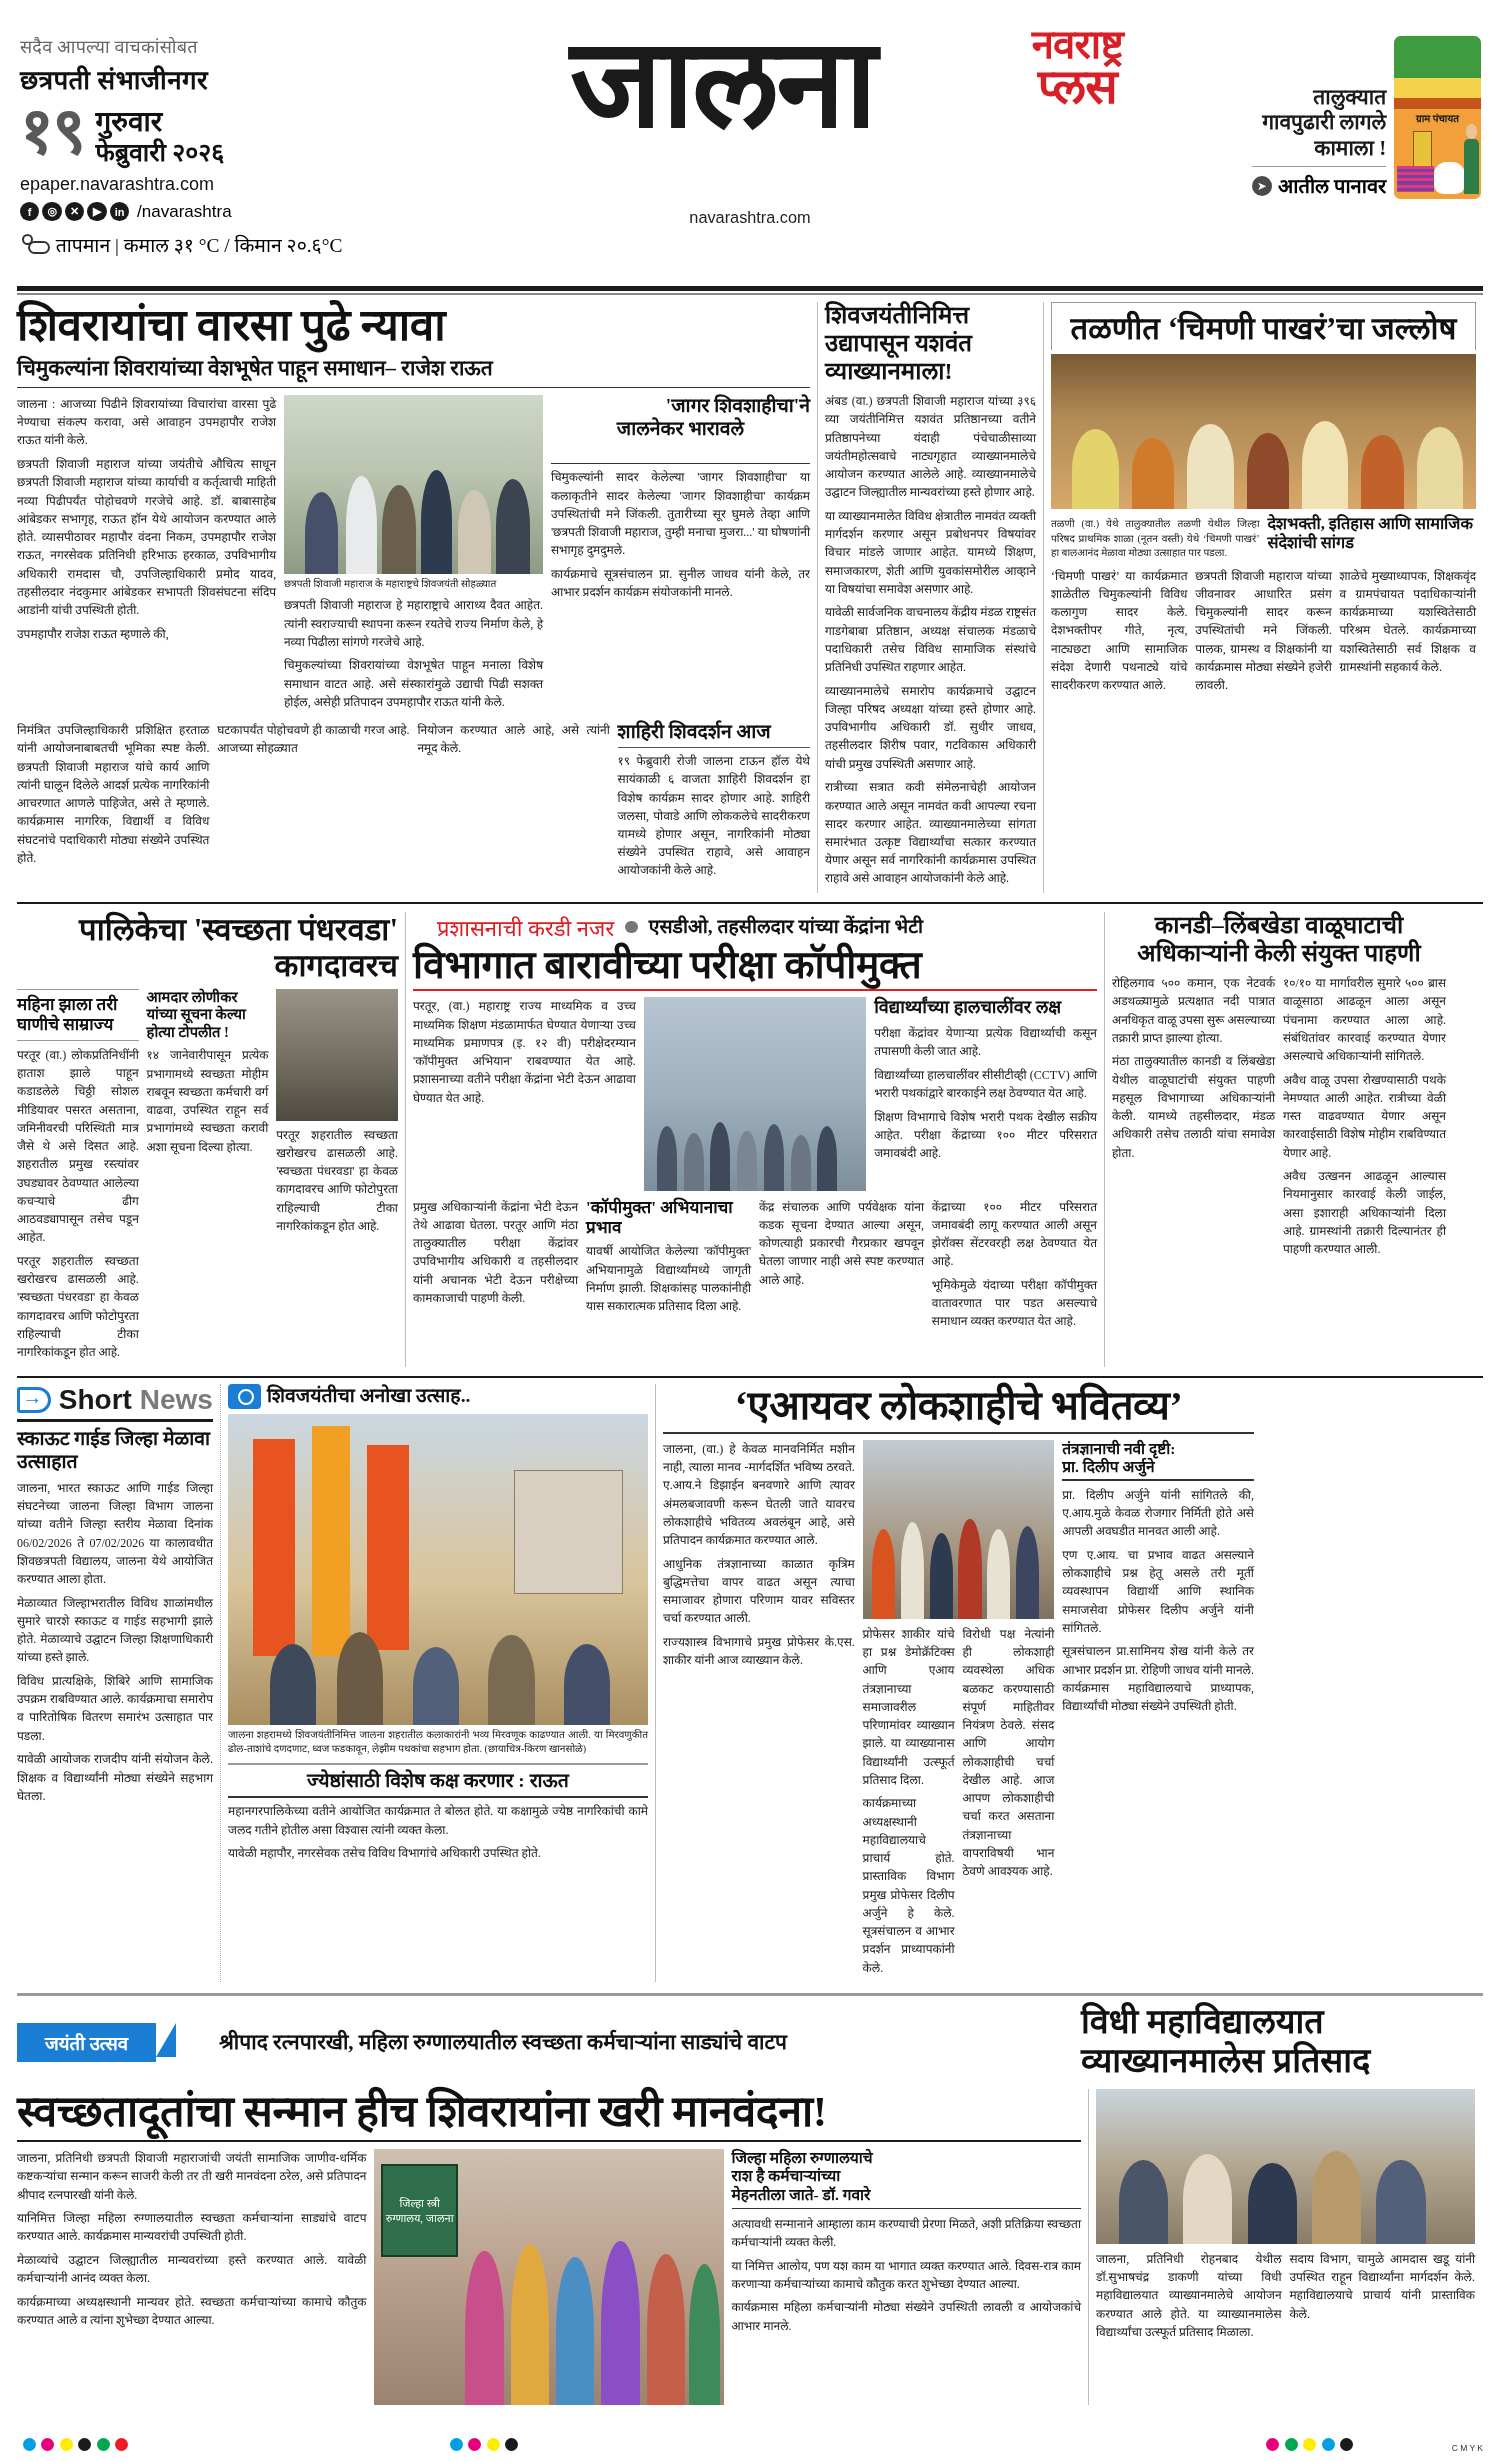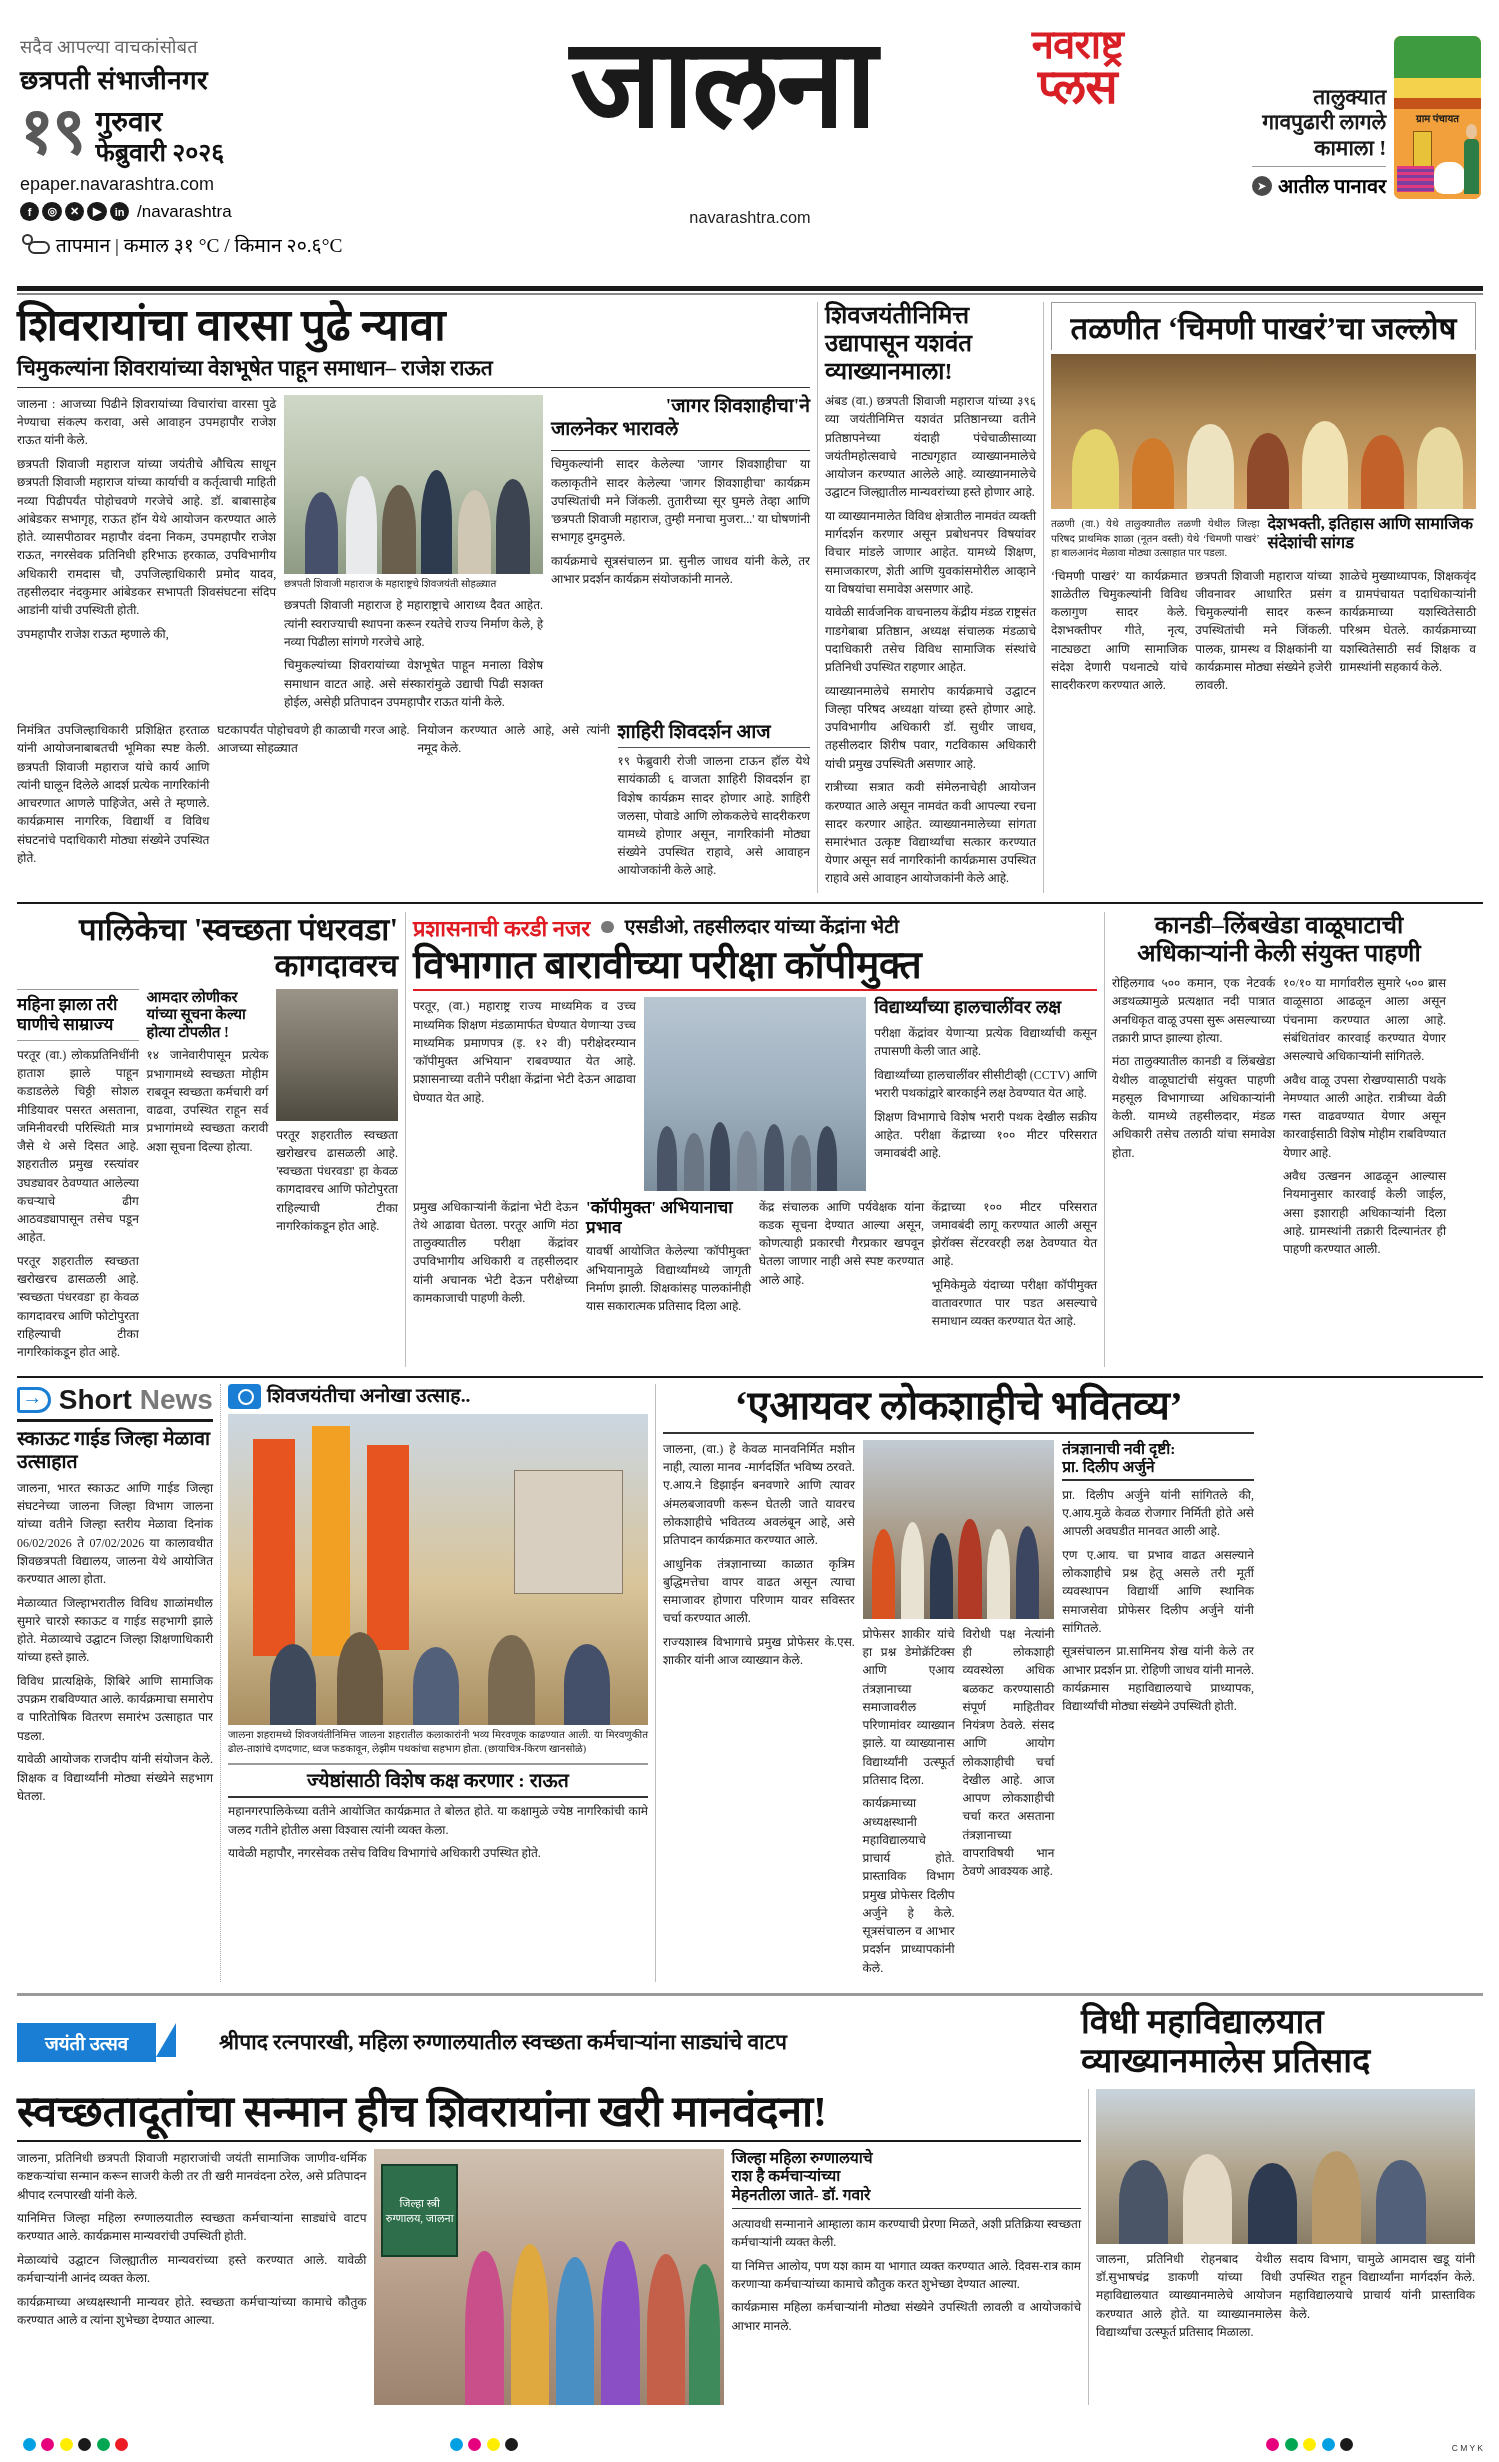--- a/index.html
+++ b/index.html
@@ -76,21 +76,21 @@
   .sec { border-top:2.3px solid #1a1a1a; }
   .cols { display:flex; }
   .col { padding:0 7px; }
   .vline { border-left:0.8px solid #bdbdbd; }
   .hl-xl { font-family:"Liberation Serif",serif; font-weight:bold; color:#111;
     font-size:44px; line-height:1.08; letter-spacing:-0.4px;}
   .hl-l  { font-weight:bold; font-size:31px; line-height:1.14; color:#111;}
   .hl-m  { font-weight:bold; font-size:24px; line-height:1.16; color:#111;}
   .hl-s  { font-weight:bold; font-size:19.4px; line-height:1.18; color:#111;}
   .subhl { font-weight:bold; font-size:21px; line-height:1.25; color:#111; }
-  .kicker-red { color:#e01b22; font-weight:bold; font-size:22px; }
+  .kicker-red { color:#e01b22; font-weight:normal; font-size:22px;margin-left:24px; }
   .body-t { font-size:12px; line-height:1.52; text-align:justify; color:#1b1b1b;
     font-family:"Liberation Serif",serif; hyphens:auto; }
   .body-t p { margin-bottom:5.4px; }
   .phbox { background:#d9d9d9; position:relative; overflow:hidden; }
   .cap { font-size:10.2px; line-height:1.42; color:#222; margin-top:3.1px; text-align:justify;}
   .minicols { display:flex; gap:7.8px; }
   .minicols > div { flex:1; }
   .boxed { border:1.6px solid #9a9a9a; padding:7.8px; }
   .redline { height:2.3px; background:#e01b22; }
   .grayline { height:2.3px; background:#9a9a9a; }
@@ -221,21 +221,21 @@
               <div class="bust" style="left:82%;width:13%;height:53%;background:#3c4452;"></div>
             </div>
             <div class="cap">छत्रपती शिवाजी महाराज के महाराष्ट्रचे शिवजयंती सोहळ्यात</div>
             <div class="body-t" style="margin-top:4.7px;">
               <p>छत्रपती शिवाजी महाराज हे महाराष्ट्राचे आराध्य दैवत आहेत. त्यांनी स्वराज्याची स्थापना करून रयतेचे राज्य निर्माण केले, हे नव्या पिढीला सांगणे गरजेचे आहे.</p>
                 <p>चिमुकल्यांच्या शिवरायांच्या वेशभूषेत पाहून मनाला विशेष समाधान वाटत आहे. असे संस्कारांमुळे उद्याची पिढी सशक्त होईल, असेही प्रतिपादन उपमहापौर राऊत यांनी केले.</p>
             </div>
           </div>
           <div style="width:194px;">
             <div class="hl-s" style="text-align:right;">'जागर शिवशाहीचा'ने</div>
-            <div class="hl-s" style="text-align:left; border-bottom:1.6px solid #333; padding-bottom:9px;">जालनेकर भारावले</div>
+            <div class="hl-s" style="text-align:center; border-bottom:1.6px solid #333; padding-bottom:22px;">जालनेकर भारावले</div>
             <div class="body-t" style="margin-top:4.7px;">
               <p>चिमुकल्यांनी सादर केलेल्या 'जागर शिवशाहीचा' या कलाकृतीने सादर केलेल्या 'जागर शिवशाहीचा' कार्यक्रम उपस्थितांची मने जिंकली. तुतारीच्या सूर घुमले तेव्हा आणि 'छत्रपती शिवाजी महाराज, तुम्ही मनाचा मुजरा...' या घोषणांनी सभागृह दुमदुमले.</p>
                 <p>कार्यक्रमाचे सूत्रसंचालन प्रा. सुनील जाधव यांनी केले, तर आभार प्रदर्शन कार्यक्रम संयोजकांनी मानले.</p>
             </div>
           </div>
         </div>
 
         <div class="minicols" style="margin-top:4.7px;">
           <div style="width:198px;">
             <div class="body-t">

